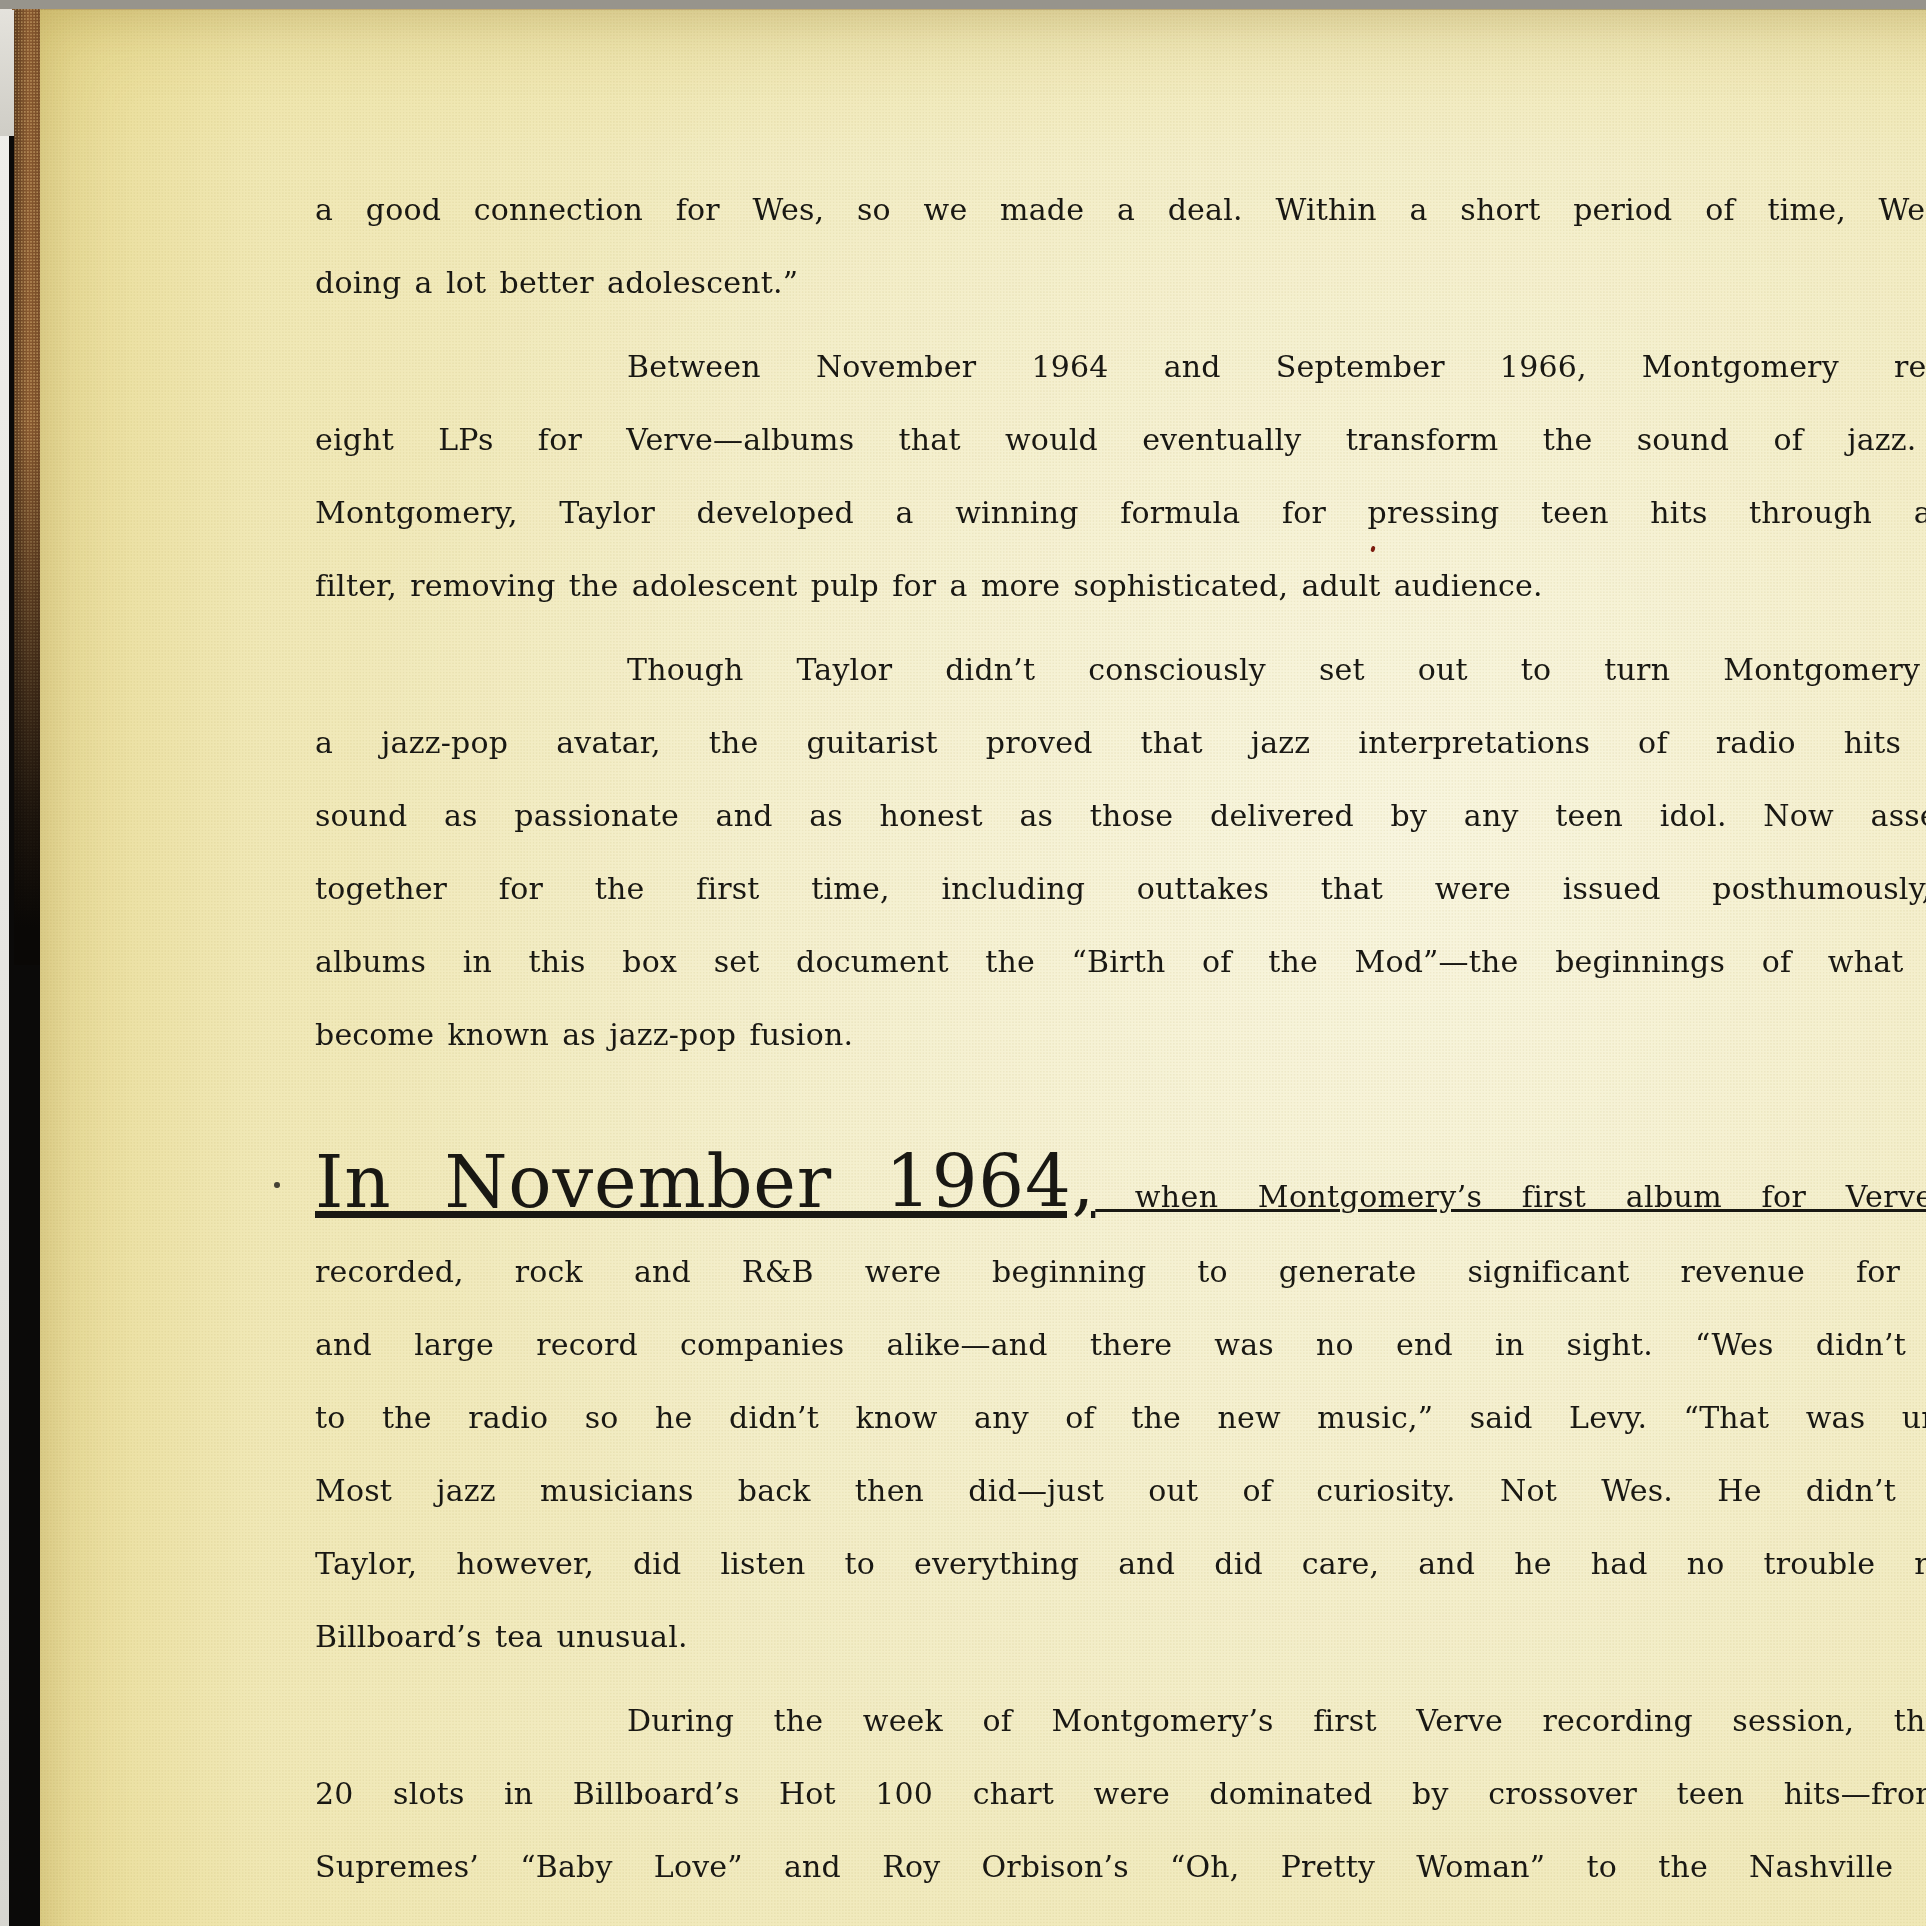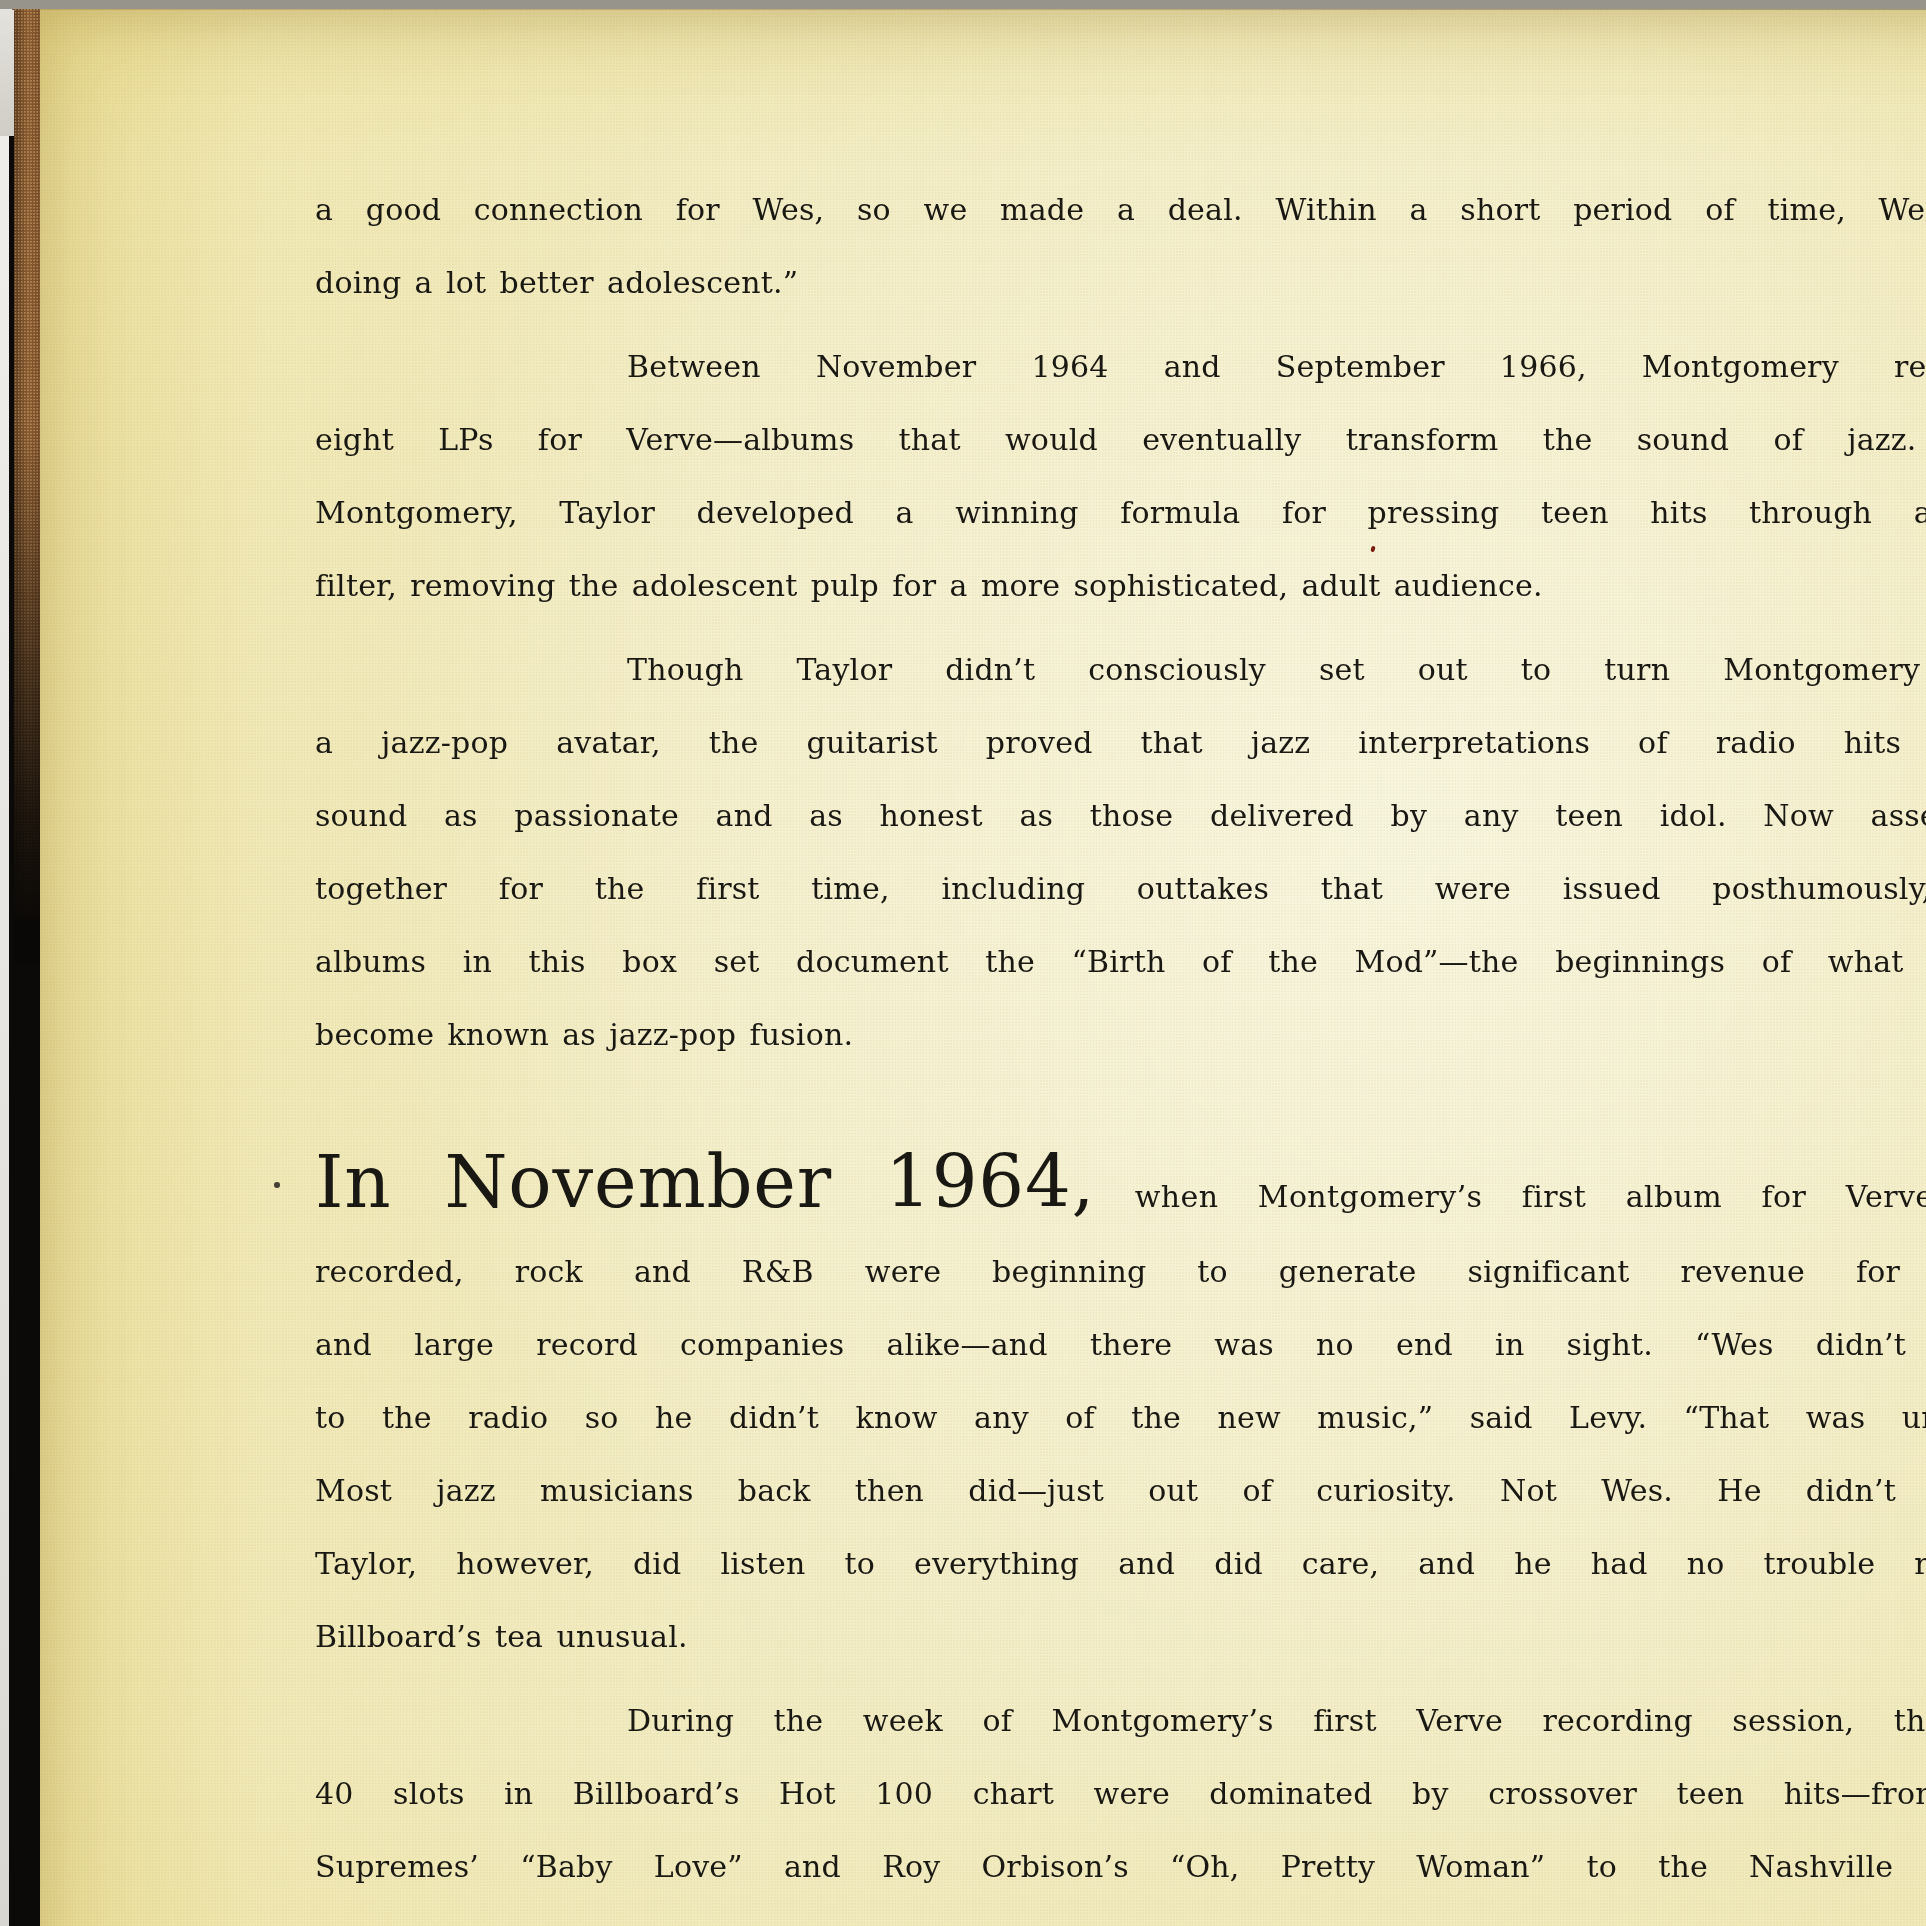--- a/index.html
+++ b/index.html
@@ -43,21 +43,21 @@
   #body-text{left:275px;top:164px;width:1718px;color:#191813;}
   #body-text *{position:static;}
   .para{margin-top:10.8px;}
   .para:first-child{margin-top:0;}
   .line{display:block;height:73px;line-height:73px;overflow:hidden;
         font-size:30px;letter-spacing:0.2px;word-spacing:3.5px;white-space:normal;}
   .just{text-align:justify;}
   .just::after{content:"";display:inline-block;width:100%;height:0;vertical-align:top;}
   .indent{text-indent:312px;}
   .headline{height:105px;line-height:105px;font-size:72px;margin-top:59px;letter-spacing:0.4px;}
-  .headline span{font-size:30px;}
+  .headline span{font-size:30px;text-decoration:underline;}
   .headline span.big{font-size:72px;letter-spacing:0.8px;}
   .it{}
 
   .footer-left{left:125px;top:2049px;height:27px;line-height:27px;
     font-family:"DejaVu Sans","Liberation Sans",sans-serif;font-size:21px;color:#3b3a2e;letter-spacing:0.4px;}
   .caption{right:230px;top:2063px;height:27px;line-height:27px;text-align:right;
     font-family:"DejaVu Sans","Liberation Sans",sans-serif;font-size:21.6px;color:#7c4134;letter-spacing:0.2px;}
 </style>
 </head>
 <body>
@@ -102,21 +102,21 @@
           <div class="line just headline"><span class="big">In November 1964,</span><span> when Montgomery’s first album for Verve was</span></div>
           <div class="line just"><span>recorded, rock and R&amp;B were beginning to generate significant revenue for small</span></div>
           <div class="line just"><span>and large record companies alike—and there was no end in sight. “Wes didn’t listen</span></div>
           <div class="line just"><span>to the radio so he didn’t know any of the new music,” said Levy. “That was unusual.</span></div>
           <div class="line just"><span>Most jazz musicians back then did—just out of curiosity. Not Wes. He didn’t care.”</span></div>
           <div class="line just"><span>Taylor, however, did listen to everything and did care, and he had no trouble reading</span></div>
           <div class="line"><span>Billboard’s tea unusual.</span></div>
         </div>
         <div class="para">
           <div class="line just indent"><span>During the week of Montgomery’s first Verve recording session, the top</span></div>
-          <div class="line just"><span>40 slots in </span><span class="it">Billboard</span><span>’s Hot 100 chart were dominated by crossover teen hits—from the</span></div>
+          <div class="line just"><span>20 slots in </span><span class="it">Billboard</span><span>’s Hot 100 chart were dominated by crossover teen hits—from the</span></div>
           <div class="line just"><span>Supremes’ “Baby Love” and Roy Orbison’s “Oh, Pretty Woman” to the Nashville Teens’</span></div>
           <div class="line just"></div>
         </div>
       </div>
 
     <div class="footer-left">
       
     </div>
     <div class="caption">
       

